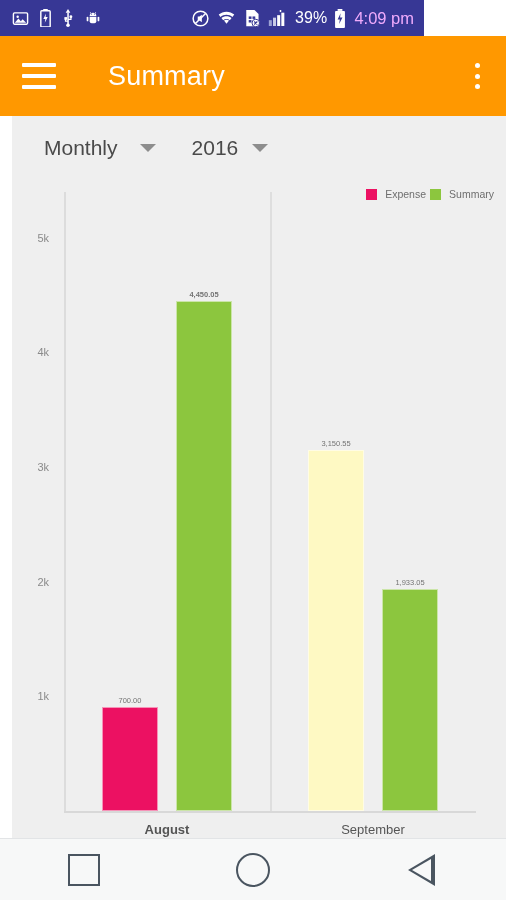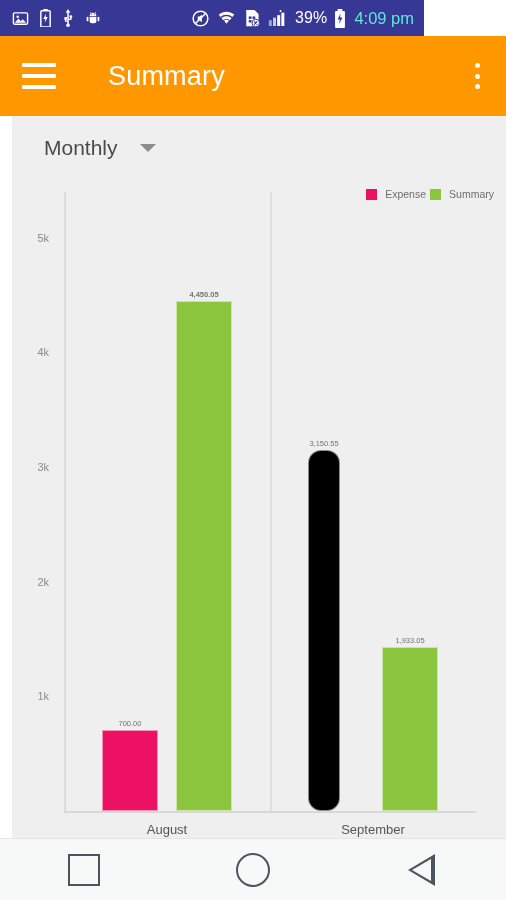--- a/index.html
+++ b/index.html
@@ -30,21 +30,21 @@
     display: flex; align-items: center; gap: 7px;
   }
   .sb-ico { display: block; }
   .status-text {
     color: #ffffff;
     font-size: 16px;
     letter-spacing: 0.1px;
     white-space: nowrap;
   }
   .clock-text {
-    color: #5eead4;
+    color: #f0abfc;
     font-size: 16.5px;
     white-space: nowrap;
     margin-left: 1px;
   }
 
   
   .app-bar {
     position: absolute; left: 0; top: 36px;
     width: 506px; height: 80px;
     background: #FF9800;
@@ -323,20 +323,24 @@
     <i></i>
     <i></i>
   </div>
 </div>
 
 <div class="content">
 
   <div class="filter-row">
     <div class="spinner period">
       <span class="sp-label">Monthly</span>
+      <span class="caret"></span>
+    </div>
+    <div class="spinner year">
+      <span class="sp-label">2016</span>
       <span class="caret"></span>
     </div>
   </div>
 
   <div class="chart">
 
     <div class="legend">
       <div class="legend-item">
         <span class="legend-swatch" style="background: rgb(236, 17, 98);"></span>
         <span class="legend-label">Expense</span>
@@ -352,35 +356,35 @@
       <div class="x-axis-line"></div>
       <div class="group-separator" style="left: 206px;"></div>
       <div id="tick-host">
           <div class="y-tick" style="bottom: 116.63px; top: auto; transform: translateY(50%);">1k</div>
           <div class="y-tick" style="bottom: 231.259px; top: auto; transform: translateY(50%);">2k</div>
           <div class="y-tick" style="bottom: 345.889px; top: auto; transform: translateY(50%);">3k</div>
           <div class="y-tick" style="bottom: 460.519px; top: auto; transform: translateY(50%);">4k</div>
           <div class="y-tick" style="bottom: 575.148px; top: auto; transform: translateY(50%);">5k</div>
         </div>
       <div id="bar-host">
-          <div class="bar" style="left: 38px; width: 56px; height: 81px; background: rgb(236, 17, 98);">
+          <div class="bar" style="left: 38px; width: 56px; height: 104px; background: rgb(236, 17, 98);">
             <span class="bar-value">700.00</span>
           </div>
           <div class="bar" style="left: 112px; width: 56px; height: 510px; background: rgb(140, 198, 62); font-weight: bold;">
             <span class="bar-value">4,450.05</span>
           </div>
-          <div class="bar" style="left: 244px; width: 32px; height: 361px; background: #000000; border-radius: 13px;">
+          <div class="bar" style="left: 244px; width: 56px; height: 361px; background: #fef9c3;">
             <span class="bar-value">3,150.55</span>
           </div>
-          <div class="bar" style="left: 318px; width: 56px; height: 164px; background: rgb(140, 198, 62);">
+          <div class="bar" style="left: 318px; width: 56px; height: 222px; background: rgb(140, 198, 62);">
             <span class="bar-value">1,933.05</span>
           </div>
         </div>
       <div id="xlabel-host">
-          <div class="x-label" style="left: 103px;">August</div>
+          <div class="x-label" style="left: 103px; font-weight: bold;">August</div>
           <div class="x-label" style="left: 309px;">September</div>
         </div>
     </div>
 
   </div>
 </div>
 
 <div class="nav-bar">
   <div class="nav-btn">
     <span class="nav-square"></span>

